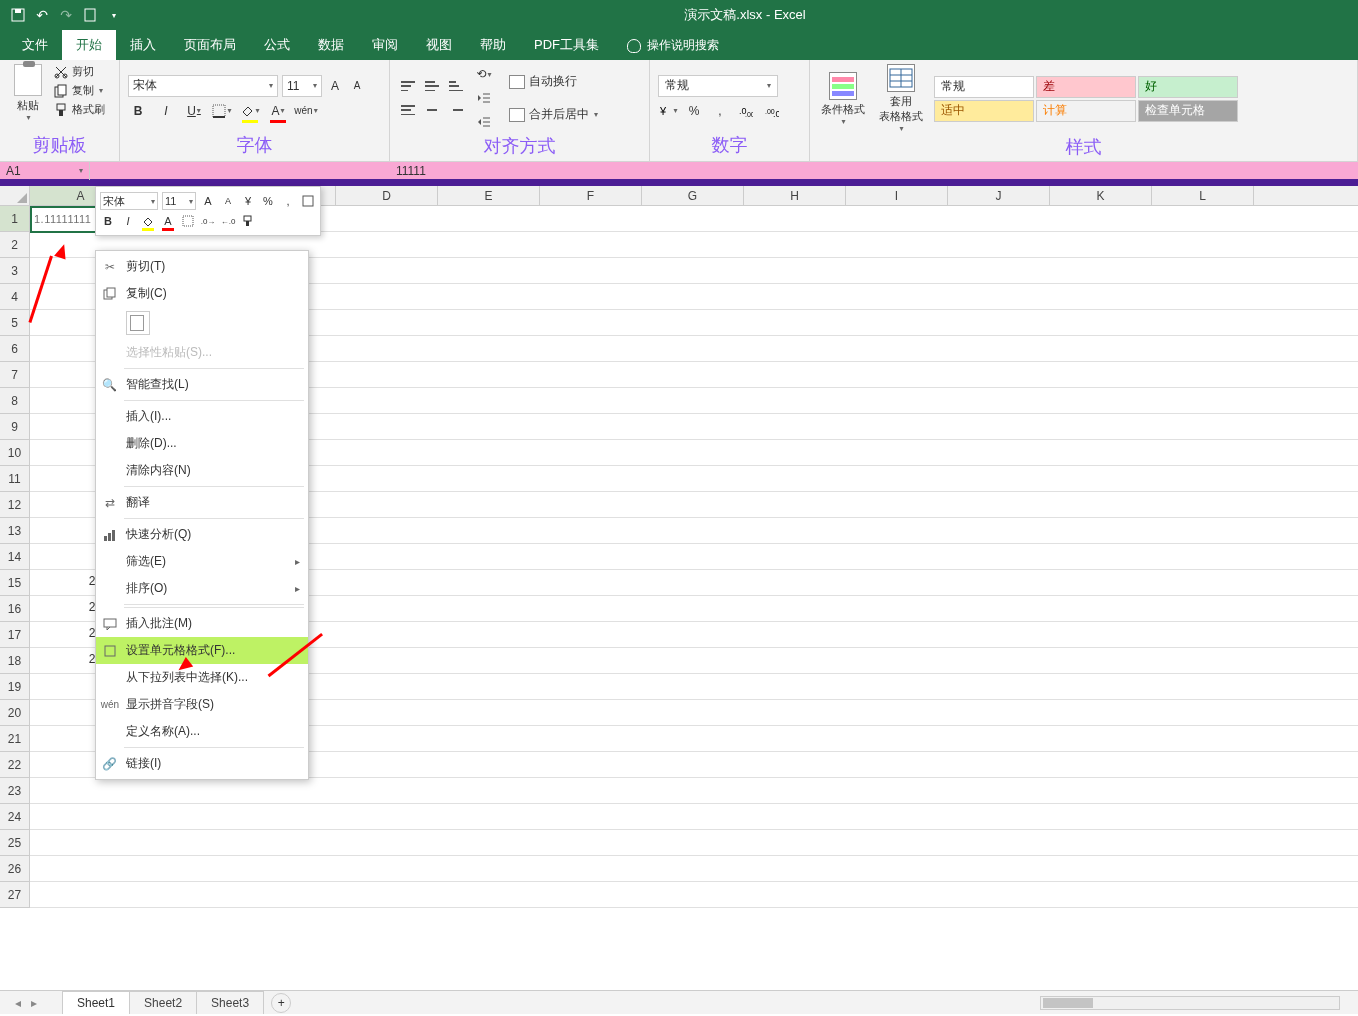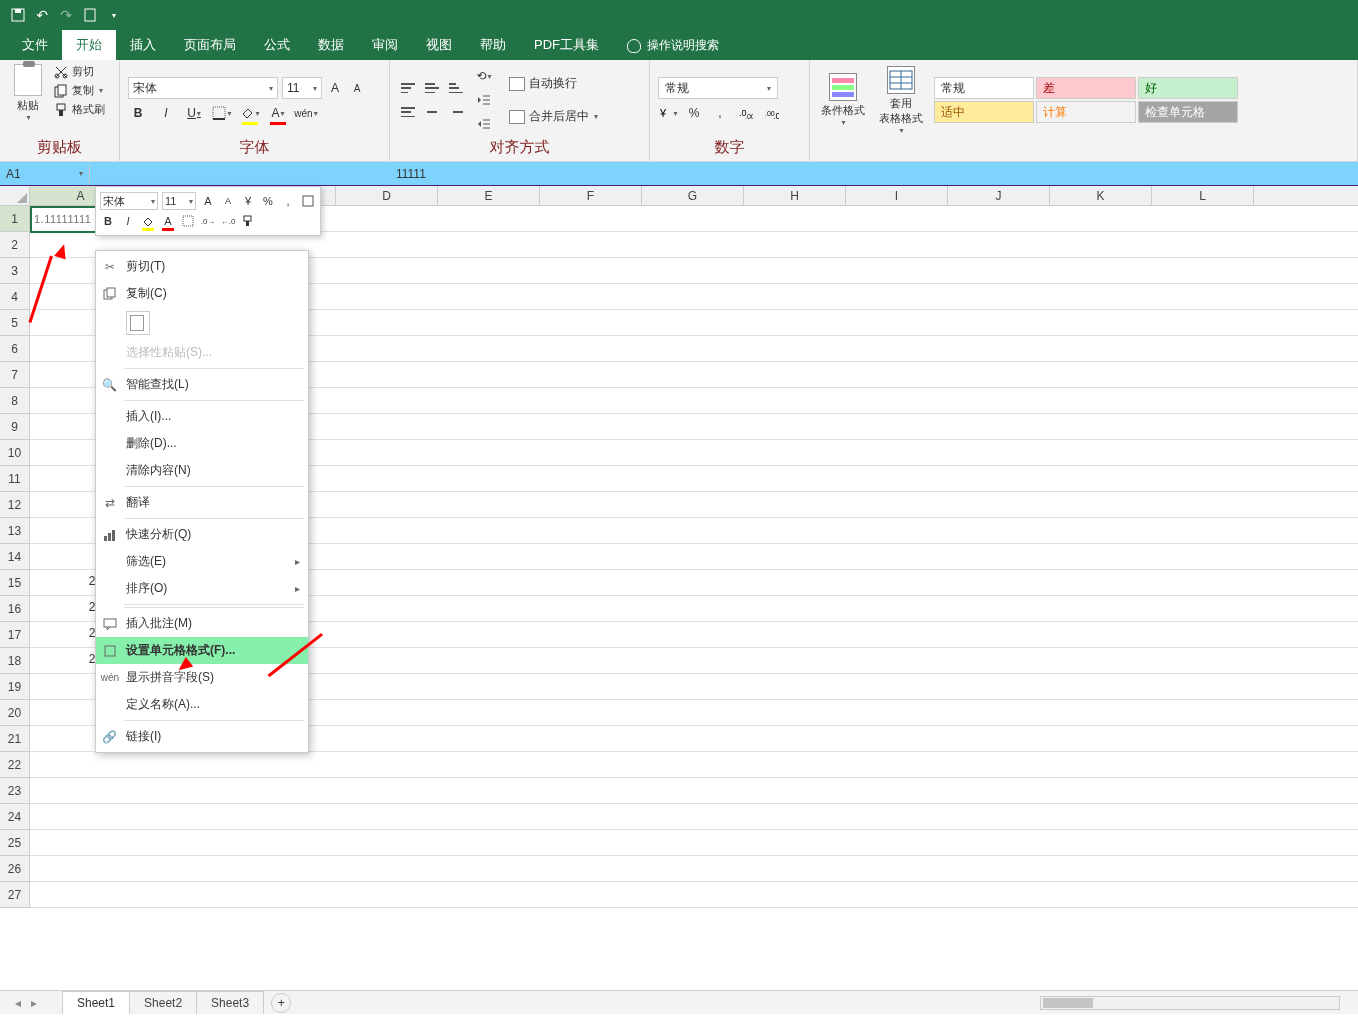--- a/index.html
+++ b/index.html
@@ -15,21 +15,21 @@
 .menu-bar { background: #217346; height: 30px; display: flex; align-items: flex-end; padding-left: 8px; }
 .menu-tab { padding: 6px 14px; color: #fff; cursor: pointer; font-size: 13px; }
 .menu-tab.file { background: #217346; }
 .menu-tab.active { background: #fff; color: #217346; }
 .tell-me { display: flex; align-items: center; gap: 6px; padding: 6px 14px; color: #fff; }
 .bulb { width: 14px; height: 14px; border: 1px solid #fff; border-radius: 50% 50% 40% 40%; position: relative; }
 
 
 .ribbon { background: #f3f3f3; border-bottom: 1px solid #d4d4d4; height: 102px; display: flex; }
 .rgroup { border-right: 1px solid #d4d4d4; padding: 4px 8px; display: flex; flex-direction: column; justify-content: space-between; position: relative; }
-.rgroup-label { text-align: center; color: #7f1d1d; font-size: 15px; padding-top: 2px; position: relative; }
+.rgroup-label { text-align: center; color: #8b5cf6; font-size: 18px; padding-top: 2px; position: relative; }
 
 
 .clipboard-body { display: flex; gap: 6px; height: 72px; }
 .paste-btn { display: flex; flex-direction: column; align-items: center; width: 40px; }
 .paste-icon { width: 28px; height: 32px; background: #fff; border: 1px solid #bbb; position: relative; }
 .paste-icon::before { content: ""; position: absolute; top: -4px; left: 8px; width: 12px; height: 6px; background: #888; border-radius: 2px; }
 .paste-label { font-size: 11px; margin-top: 2px; }
 .clip-mini { display: flex; flex-direction: column; gap: 4px; font-size: 11px; }
 .clip-mini div { display: flex; align-items: center; gap: 4px; cursor: pointer; }
 .scissors { width: 14px; height: 14px; }
@@ -75,21 +75,21 @@
 .style-gallery { display: grid; grid-template-columns: 1fr 1fr 1fr; gap: 2px; }
 .style-cell { border: 1px solid #ccc; width: 100px; height: 22px; display: flex; align-items: center; padding: 0 6px; font-size: 12px; }
 .sc-normal { background: #fff; }
 .sc-bad { background: #ffc7ce; color: #9c0006; }
 .sc-good { background: #c6efce; color: #006100; }
 .sc-neutral { background: #ffeb9c; color: #9c5700; }
 .sc-calc { background: #f2f2f2; color: #fa7d00; }
 .sc-check { background: #a5a5a5; color: #fff; }
 
 
-.formula-bar { height: 24px; border-bottom: 1px solid #4c1d95; display: flex; align-items: center; background: #7dd3fc; }
+.formula-bar { height: 24px; border-bottom: 7px solid #4c1d95; display: flex; align-items: center; background: #f9a8d4; }
 .name-box { width: 90px; border-right: 1px solid #ccc; padding: 2px 6px; display: flex; align-items: center; justify-content: space-between; }
 
 
 .mini-toolbar { position: absolute; top: 186px; left: 95px; background: #fff; border: 1px solid #ccc; box-shadow: 2px 2px 6px rgba(0,0,0,.2); padding: 4px; z-index: 50; }
 .mini-row { display: flex; gap: 4px; align-items: center; height: 20px; }
 .mini-font { border: 1px solid #ccc; width: 58px; height: 18px; font-size: 11px; padding: 0 2px; display: flex; align-items: center; justify-content: space-between; }
 .mini-size { border: 1px solid #ccc; width: 34px; height: 18px; font-size: 11px; padding: 0 2px; display: flex; align-items: center; justify-content: space-between; }
 .mini-btn { width: 16px; height: 16px; display: inline-flex; align-items: center; justify-content: center; font-size: 11px; }
 
 
@@ -116,21 +116,21 @@
 .arrow1 { position: absolute; top: 246px; left: 30px; width: 45px; height: 80px; z-index: 60; pointer-events: none; }
 .arrow1-line { position: absolute; bottom: 0; left: 20px; width: 3px; height: 70px; background: #ff0000; transform: rotate(18deg); transform-origin: top; }
 .arrow1-head { position: absolute; top: -2px; left: 26px; width: 0; height: 0; border-left: 6px solid transparent; border-right: 6px solid transparent; border-bottom: 14px solid #ff0000; transform: rotate(18deg); }
 .arrow2 { position: absolute; top: 598px; left: 180px; width: 95px; height: 75px; z-index: 60; pointer-events: none; }
 .arrow2-line { position: absolute; top: 10px; right: 5px; width: 3px; height: 68px; background: #ff0000; transform: rotate(52deg); transform-origin: bottom; }
 .arrow2-head { position: absolute; bottom: 0px; left: -2px; width: 0; height: 0; border-left: 6px solid transparent; border-right: 6px solid transparent; border-bottom: 14px solid #ff0000; transform: rotate(-128deg); }
 
 
 .ctx-menu { position: absolute; top: 250px; left: 95px; width: 214px; background: #fff; border: 1px solid #ccc; box-shadow: 2px 2px 8px rgba(0,0,0,.25); z-index: 55; padding: 2px 0; }
 .ctx-item { display: flex; align-items: center; height: 27px; padding: 0 8px 0 30px; font-size: 12px; position: relative; cursor: pointer; }
-.ctx-item.hover { background: #86efac; font-weight: bold; }
+.ctx-item.hover { background: #bef264; }
 .ctx-item.disabled { color: #bbb; cursor: default; }
 .ctx-icon { position: absolute; left: 6px; width: 16px; height: 16px; display: inline-flex; align-items: center; justify-content: center; color: #666; }
 .ctx-sep { height: 1px; background: #e0e0e0; margin: 2px 4px 2px 28px; }
 .ctx-sub { position: absolute; right: 8px; font-size: 10px; color: #666; }
 .paste-opt-row { display: flex; gap: 6px; padding: 4px 8px 4px 30px; }
 .paste-opt { width: 24px; height: 24px; border: 1px solid #ccc; background: #fff; position: relative; cursor: pointer; }
 .paste-opt::before { content: ""; position: absolute; top: 3px; left: 3px; width: 12px; height: 14px; background: #fff; border: 1px solid #999; }
 
 
 .sheet-bar { position: absolute; bottom: 2px; left: 0; right: 0; height: 24px; border-top: 1px solid #ccc; background: #f3f3f3; display: flex; align-items: center; padding: 0 10px; gap: 0; }
@@ -156,20 +156,21 @@
       </span>
     <span>↶</span>
     <span style="opacity:.5">↷</span>
     <span>
         <svg width="14" height="14">
           <rect x="2" y="1" width="10" height="12" fill="none" stroke="#fff"></rect>
         </svg>
       </span>
     <span style="font-size:8px">▾</span>
   </div>
+  <div class="title-text">演示文稿.xlsx - Excel</div>
 </div>
 
 <div class="menu-bar">
   <div class="menu-tab file">文件</div>
   <div class="menu-tab active">开始</div>
   <div class="menu-tab">插入</div>
   <div class="menu-tab">页面布局</div>
   <div class="menu-tab">公式</div>
   <div class="menu-tab">数据</div>
   <div class="menu-tab">审阅</div>
@@ -405,20 +406,21 @@
       </div>
       <div class="style-gallery">
         <div class="style-cell sc-normal">常规</div>
         <div class="style-cell sc-bad">差</div>
         <div class="style-cell sc-good">好</div>
         <div class="style-cell sc-neutral">适中</div>
         <div class="style-cell sc-calc">计算</div>
         <div class="style-cell sc-check">检查单元格</div>
       </div>
     </div>
+    <div class="rgroup-label">样式</div>
   </div>
 </div>
 
 <div class="formula-bar">
   <div class="name-box">
       <span>A1</span>
       <span class="dd-arrow">▾</span>
     </div>
   <div style="position:absolute;left:396px">11111</div>
 </div>
@@ -639,20 +641,23 @@
     </div>
   <div class="ctx-item hover">
       <span class="ctx-icon">
         <svg width="14" height="14">
           <rect x="2" y="2" width="10" height="10" fill="none" stroke="#666"></rect>
         </svg>
       </span>
       <span>设置单元格格式(F)...</span>
     </div>
   <div class="ctx-item">
+      <span>从下拉列表中选择(K)...</span>
+    </div>
+  <div class="ctx-item">
       <span class="ctx-icon" style="font-size:10px">wén</span>
       <span>显示拼音字段(S)</span>
     </div>
   <div class="ctx-item">
       <span>定义名称(A)...</span>
     </div>
   <div class="ctx-sep"></div>
   <div class="ctx-item">
       <span class="ctx-icon">🔗</span>
       <span>链接(I)</span>

